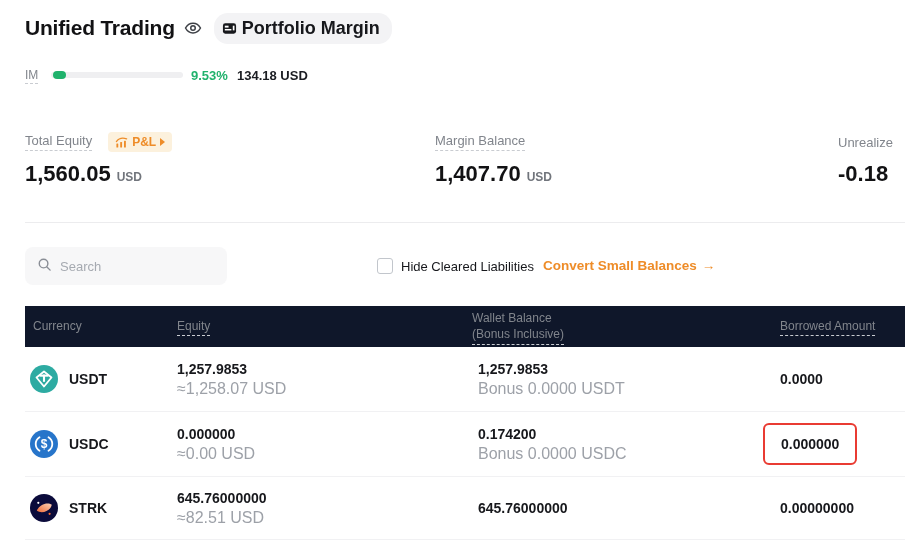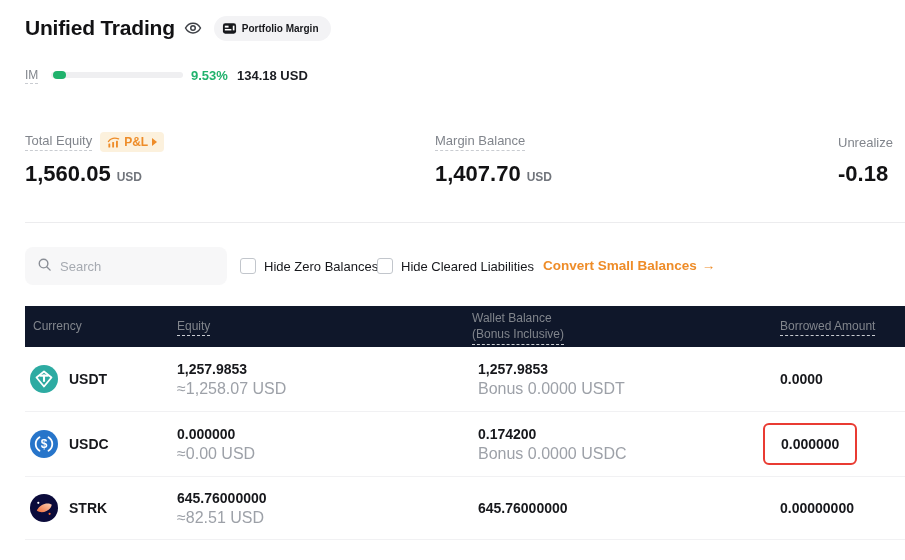--- a/index.html
+++ b/index.html
@@ -5,37 +5,37 @@
   * { margin:0; padding:0; box-sizing:border-box; }
   html,body { background:#fff; }
   body { font-family:"Liberation Sans","DejaVu Sans",sans-serif; color:#17181c; }
   .page { position:relative; width:905px; height:560px; background:#fff; overflow:hidden; }
 
   
   .title-row { position:absolute; top:13px; left:25px; display:flex; align-items:center; height:30px; }
   .page-title { font-size:21px; font-weight:700; letter-spacing:-0.2px; color:#121214; }
   .eye-icon { margin-left:9px; width:18px; height:18px; color:#3c3f45; display:flex; align-items:center; }
   .pm-badge { margin-left:12px; display:flex; align-items:center; gap:5px; background:#f3f3f5; border-radius:14px; padding:5px 12px 5px 8px; }
-  .pm-badge .pm-label { font-size:10px; font-weight:700; color:#17181c; }
+  .pm-badge .pm-label { font-size:18px; font-weight:700; color:#17181c; }
   .pm-badge svg { display:block; }
 
   
   .margin-section { position:absolute; top:64px; left:25px; }
   .mrow { display:flex; align-items:center; height:22px; }
   .mlabel { width:26px; font-size:12px; color:#81858c; }
   .mlabel span { border-bottom:1px dashed #c9ccd1; padding-bottom:1px; }
   .mbar { position:relative; width:132px; height:6px; background:#efeff1; border-radius:3px; margin-right:8px; }
   .mfill { position:absolute; left:2px; top:-1px; width:13px; height:8px; border-radius:4px; background:#20b26c; }
   .mpct { width:46px; font-size:13px; font-weight:700; color:#20b26c; }
   .mamt { font-size:13px; font-weight:600; color:#1b1d22; }
 
   
   .stat { position:absolute; top:131px; white-space:nowrap; }
   .stat.s1 { left:25px; } .stat.s2 { left:435px; } .stat.s3 { left:838px; }
-  .stat-label-row { display:flex; align-items:center; gap:8px; height:22px; }
+  .stat-label-row { display:flex; align-items:center; gap:16px; height:22px; }
   .stat-label { font-size:13px; color:#81858c; }
   .stat-label.dashed { border-bottom:1px dashed #c9ccd1; padding-bottom:2px; }
   .pl-badge { display:flex; align-items:center; gap:4px; background:#fcf1dd; border-radius:4px; padding:3px 7px; cursor:pointer; }
   .pl-badge .pl-text { font-size:12px; font-weight:700; color:#ee8c28; }
   .caret-right { width:0; height:0; border-left:5px solid #ee8c28; border-top:4px solid transparent; border-bottom:4px solid transparent; }
   .stat-value-row { margin-top:8px; display:flex; align-items:baseline; }
   .stat-value { font-size:22px; font-weight:700; color:#121214; }
   .stat-unit { font-size:12px; font-weight:600; color:#71757c; margin-left:6px; }
 
   .divider-main { position:absolute; top:222px; left:25px; right:0; height:1px; background:#ececee; }
@@ -155,24 +155,20 @@
   <div class="search-box">
     <span>
       <svg width="15" height="15" viewBox="0 0 16 16" fill="none" stroke="#8a8e96" stroke-width="1.5" stroke-linecap="round">
           <circle cx="7" cy="7" r="4.6"></circle>
           <line x1="10.6" y1="10.6" x2="14" y2="14"></line>
         </svg>
     </span>
     <input type="text" placeholder="Search" style="">
   </div>
 
-  <div class="checkbox-group cb1">
-    <span class="checkbox"></span>
-    <span class="cb-label">Hide Zero Balances</span>
-  </div>
 
   <div class="checkbox-group cb2">
     <span class="checkbox"></span>
     <span class="cb-label">Hide Cleared Liabilities</span>
   </div>
 
   <div class="convert-link">
     <span>Convert Small Balances</span>
     <span>→</span>
   </div>

